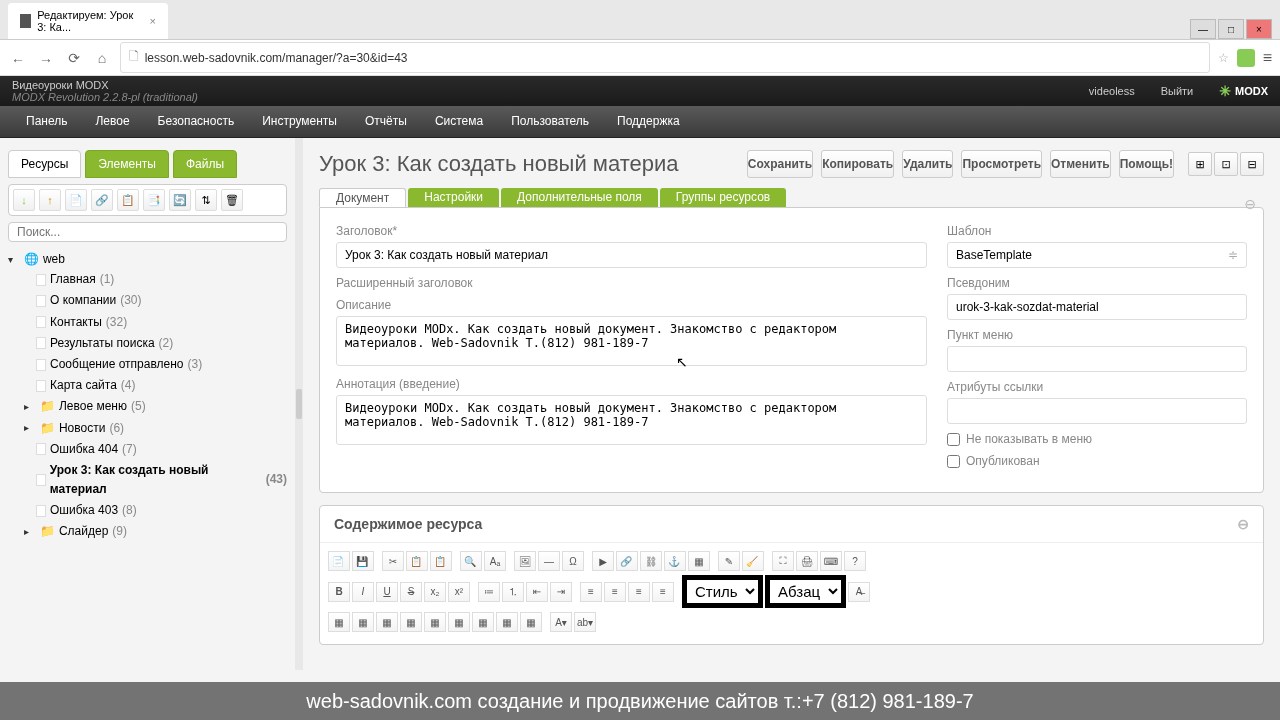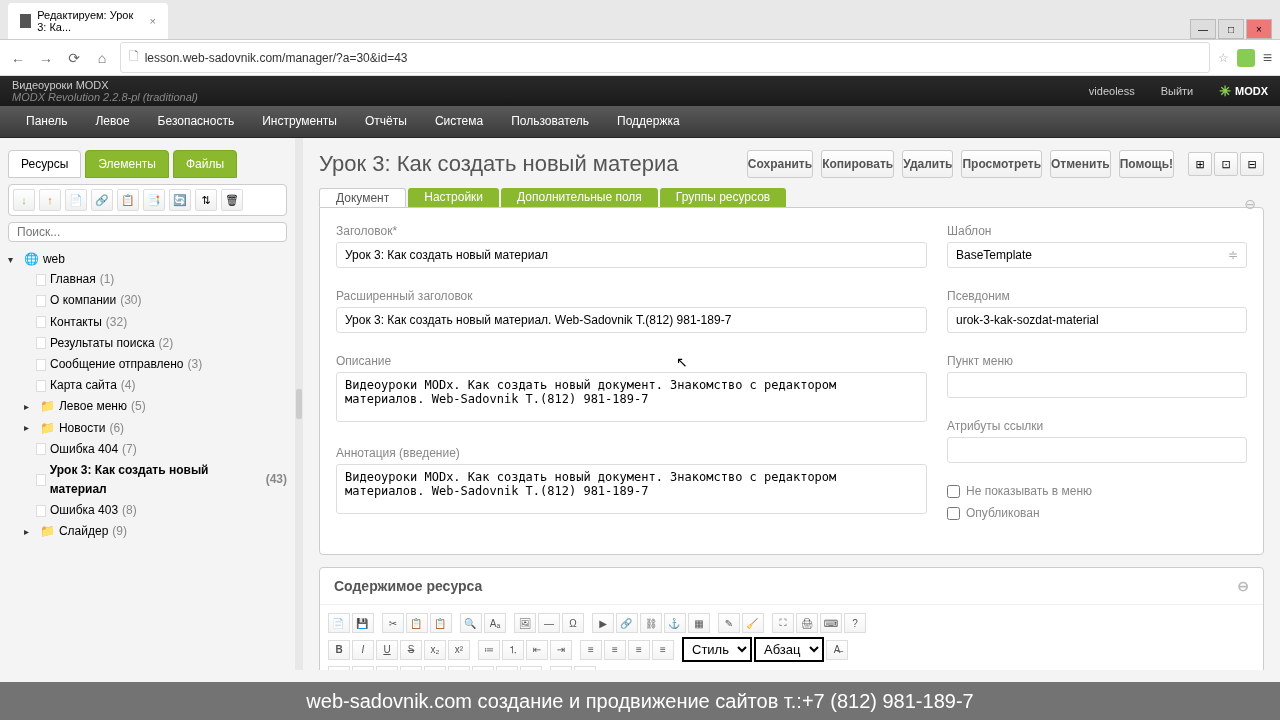--- a/index.html
+++ b/index.html
@@ -53,34 +53,34 @@
 .action-btn{padding:6px 0;background:linear-gradient(#fff,#f0f0f0);border:1px solid #ccc;border-radius:3px;font-size:12px;color:#555;cursor:pointer;font-weight:bold}
 .icon-btns{display:flex;gap:2px;margin-left:6px}
 .icon-btn{width:24px;height:24px;border:1px solid #ccc;background:linear-gradient(#fff,#eee);border-radius:2px;display:flex;align-items:center;justify-content:center;font-size:11px}
 .doc-tabs{display:flex;gap:2px;margin-bottom:0;position:relative}
 .doc-tab{padding:2px 16px;background:#8ab82e;color:#fff;font-size:12px;cursor:pointer;border-radius:3px 3px 0 0}
 .doc-tab.active{background:#fff;color:#555;border:1px solid #ccc;border-bottom:none}
 .collapse-icon{position:absolute;right:8px;top:8px;color:#bbb;font-size:14px}
 .form-panel{background:#fff;border:1px solid #ccc;border-radius:0 4px 4px 4px;padding:16px;display:flex;gap:20px}
 .form-left{flex:1}
 .form-right{width:300px}
-.form-row{margin-bottom:21px}
+.form-row{margin-bottom:8px}
 .form-label{color:#888;font-size:12px;display:block;margin-bottom:4px}
 .form-input{width:100%;border:1px solid #ddd;border-radius:3px;padding:5px 8px;font-size:12px}
 .form-textarea{width:100%;border:1px solid #ddd;border-radius:3px;padding:5px 8px;font-size:12px;font-family:monospace;resize:none;height:50px}
 .form-select{width:100%;border:1px solid #ddd;border-radius:3px;padding:5px 8px;font-size:12px;background:#fff;position:relative}
 .select-arrow{float:right;color:#aaa}
 .checkbox-row{display:flex;align-items:center;gap:6px;margin-bottom:8px;color:#888;font-size:12px}
 .content-section{margin-top:12px;background:#fff;border:1px solid #ccc;border-radius:4px}
 .content-header{padding:10px 14px;font-size:14px;color:#555;font-weight:bold;display:flex;justify-content:space-between}
 .editor-toolbar{padding:8px;border-top:1px solid #eee}
 .ed-row{display:flex;gap:2px;margin-bottom:4px;align-items:center;flex-wrap:wrap}
 .ed-btn{width:22px;height:20px;border:1px solid #ddd;background:linear-gradient(#fff,#f4f4f4);display:flex;align-items:center;justify-content:center;font-size:10px;color:#555}
 .ed-sep{width:4px}
-.ed-select{border:2px solid #000000;font-size:13px;padding:2px 4px;background:#fff;min-width:70px}
+.ed-select{border:5px solid #000000;font-size:15px;padding:2px 4px;background:#fff;min-width:70px}
 .footer-banner{position:fixed;bottom:0;left:0;right:0;height:38px;background:rgba(60,60,60,0.7);color:#fff;display:flex;align-items:center;justify-content:center;font-size:20px}
 .cursor{position:absolute;left:676px;top:354px;font-size:14px;color:#000;pointer-events:none}
 </style>
 </head>
 <body>
 
 <div class="browser-chrome">
   <div class="tab">
     <span class="tab-icon"></span>
     <span>Редактируем: Урок 3: Ка...</span>
@@ -255,21 +255,20 @@
     </div>
 
     <div class="form-panel">
       <div class="form-left">
         <div class="form-row">
           <label class="form-label">Заголовок*</label>
           <input class="form-input" value="Урок 3: Как создать новый материал" style="">
         </div>
         <div class="form-row">
           <label class="form-label">Расширенный заголовок</label>
-          <input class="form-input" value="Урок 3: Как создать новый материал. Web-Sadovnik Т.(812) 981-189-7" style="">
         </div>
         <div class="form-row">
           <label class="form-label">Описание</label>
           <textarea class="form-textarea" style="">Видеоуроки MODx. Как создать новый документ. Знакомство с редактором материалов. Web-Sadovnik Т.(812) 981-189-7</textarea>
         </div>
         <div class="form-row">
           <label class="form-label">Аннотация (введение)</label>
           <textarea class="form-textarea" style="">Видеоуроки MODx. Как создать новый документ. Знакомство с редактором материалов. Web-Sadovnik Т.(812) 981-189-7</textarea>
         </div>
       </div>

